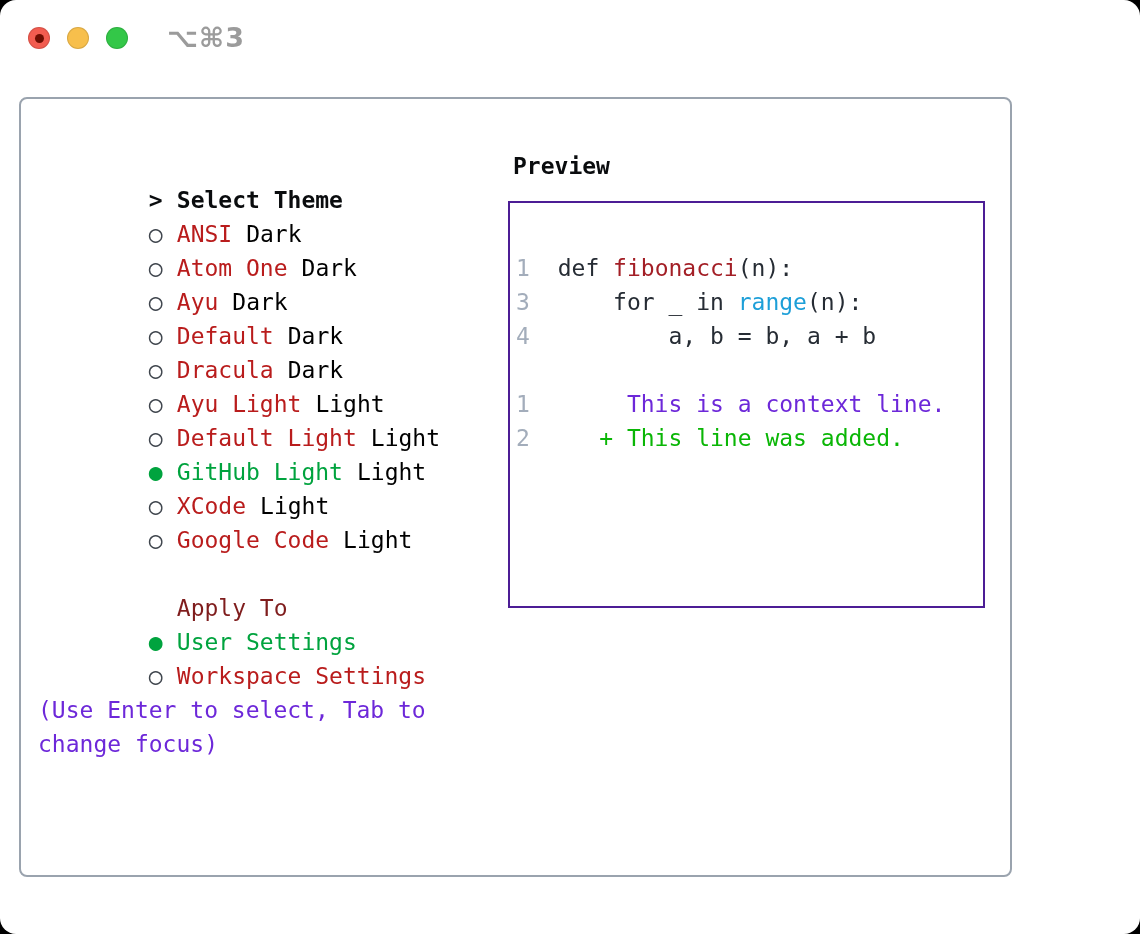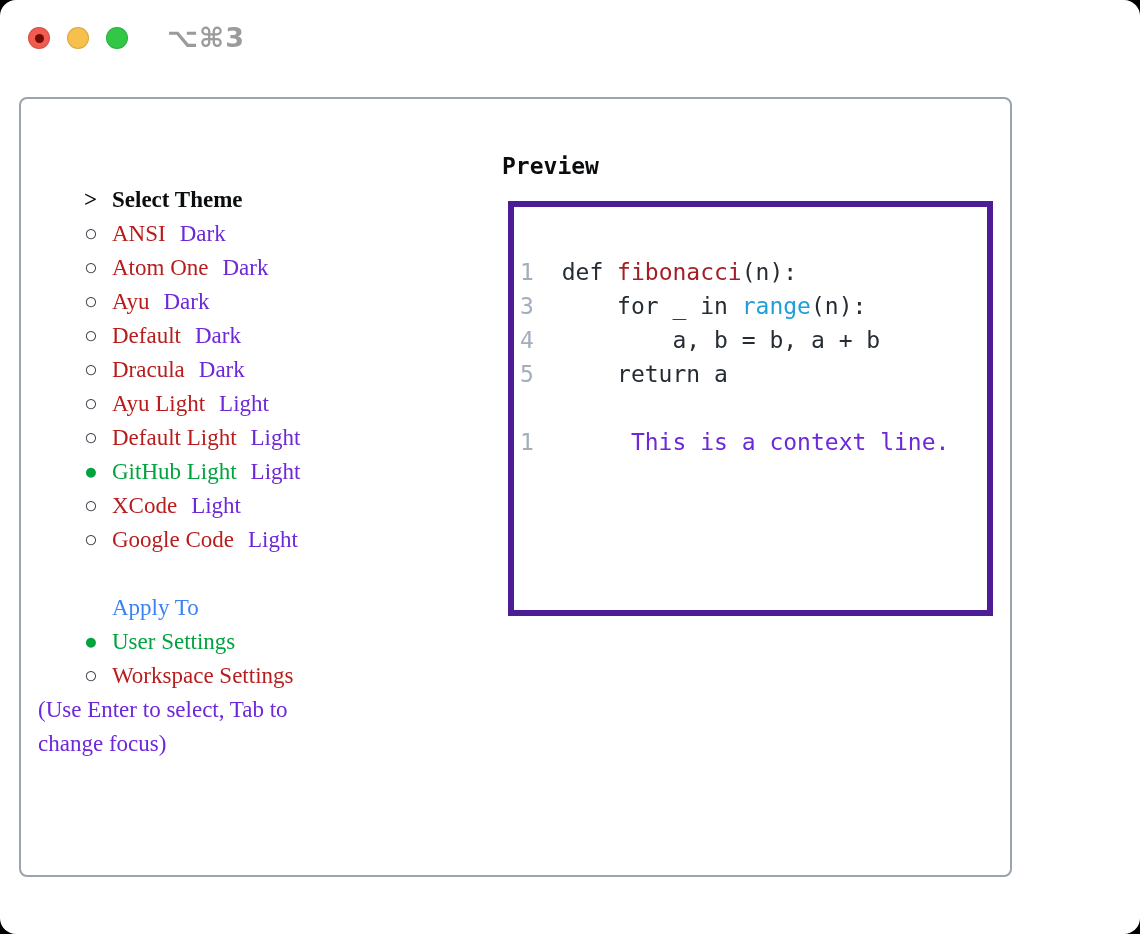--- a/index.html
+++ b/index.html
@@ -27,37 +27,37 @@
   
   .panel{
     position:absolute;left:19px;top:97px;
     width:989px;height:776px;
     border:2px solid #9aa3ae;border-radius:8px;
     background:#ffffff;
   }
   .row{height:34px;line-height:34px;font-size:23px;white-space:pre;color:#3a4048;}
   .spacer{height:34px;}
   
-  .left-col{position:absolute;left:17px;top:50px;font-family:Liberation Serif, serif;}
+  .left-col{position:absolute;left:17px;top:50px;}
   .prefix{display:inline-block;width:28px;}
   .prompt{color:#0a0c0e;font-weight:bold;}
   .radio{color:#3f454d;}
   .bold-black{color:#0a0c0e;font-weight:bold;}
   .name{color:#b91c1c;}
-  .tag{color:#6d28d9;margin-left:14px;}
+  .tag{color:#000000;margin-left:14px;}
   .selected .radio,.selected .name{color:#00a33e;}
-  .section-label{color:#3b82f6;text-align:right;}
+  .section-label{color:#7f1d1d;text-align:right;}
   .hint{color:#6d28d9;}
   
   .preview-col{position:absolute;left:481px;top:50px;}
-  .preview-title{color:#0a0c0e;font-weight:bold;}
+  .preview-title{color:#0a0c0e;font-weight:bold;margin-left:11px;}
   .preview-box{
     position:absolute;left:487px;top:102px;
     width:473px;height:403px;
-    border:6px solid #4c1d95;
+    border:2px solid #4c1d95;
     background:#ffffff;
   }
   .code{padding:48px 0 0 6px;}
   .code .row{color:#262c34;}
   .ln{display:inline-block;width:14px;color:#a3adbb;}
   .c-red{color:#a31f26;}
   .c-teal{color:#0c7d84;}
   .c-blue{color:#1d9fd8;}
   .c-ctx{color:#6d28d9;}
   .c-del{color:#c53b2b;}
@@ -138,20 +138,20 @@
 
     <div class="preview-col">
       <div class="row preview-title">Preview</div>
     </div>
 
     <div class="preview-box">
       <div class="code">
         <div class="row"><span class="ln">1</span><span>  def </span><span class="c-red">fibonacci</span><span>(n):</span></div>
         <div class="row"><span class="ln">3</span><span>      for _ in </span><span class="c-blue">range</span><span>(n):</span></div>
         <div class="row"><span class="ln">4</span><span>          a, b = b, a + b</span></div>
-        <div class="row"><span class="ln">5</span><span>      return a</span></div>
         <div class="spacer"></div>
         <div class="row"><span class="ln">1</span><span class="c-ctx">       This is a context line.</span></div>
+        <div class="row"><span class="ln">2</span><span class="c-add">     + This line was added.</span></div>
       </div>
     </div>
 
   </div>
 </div>
 
 </body></html>

